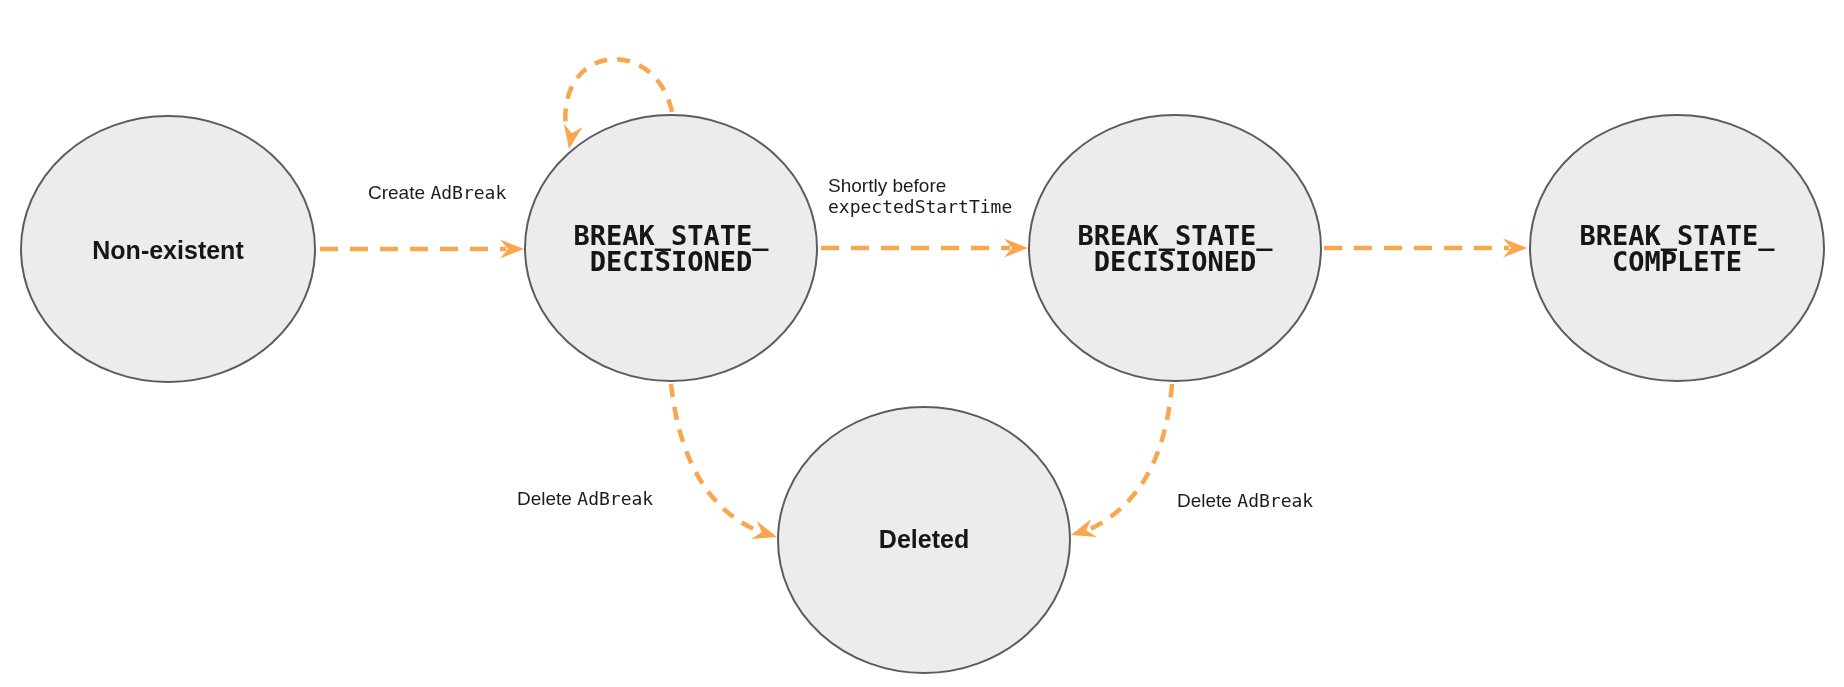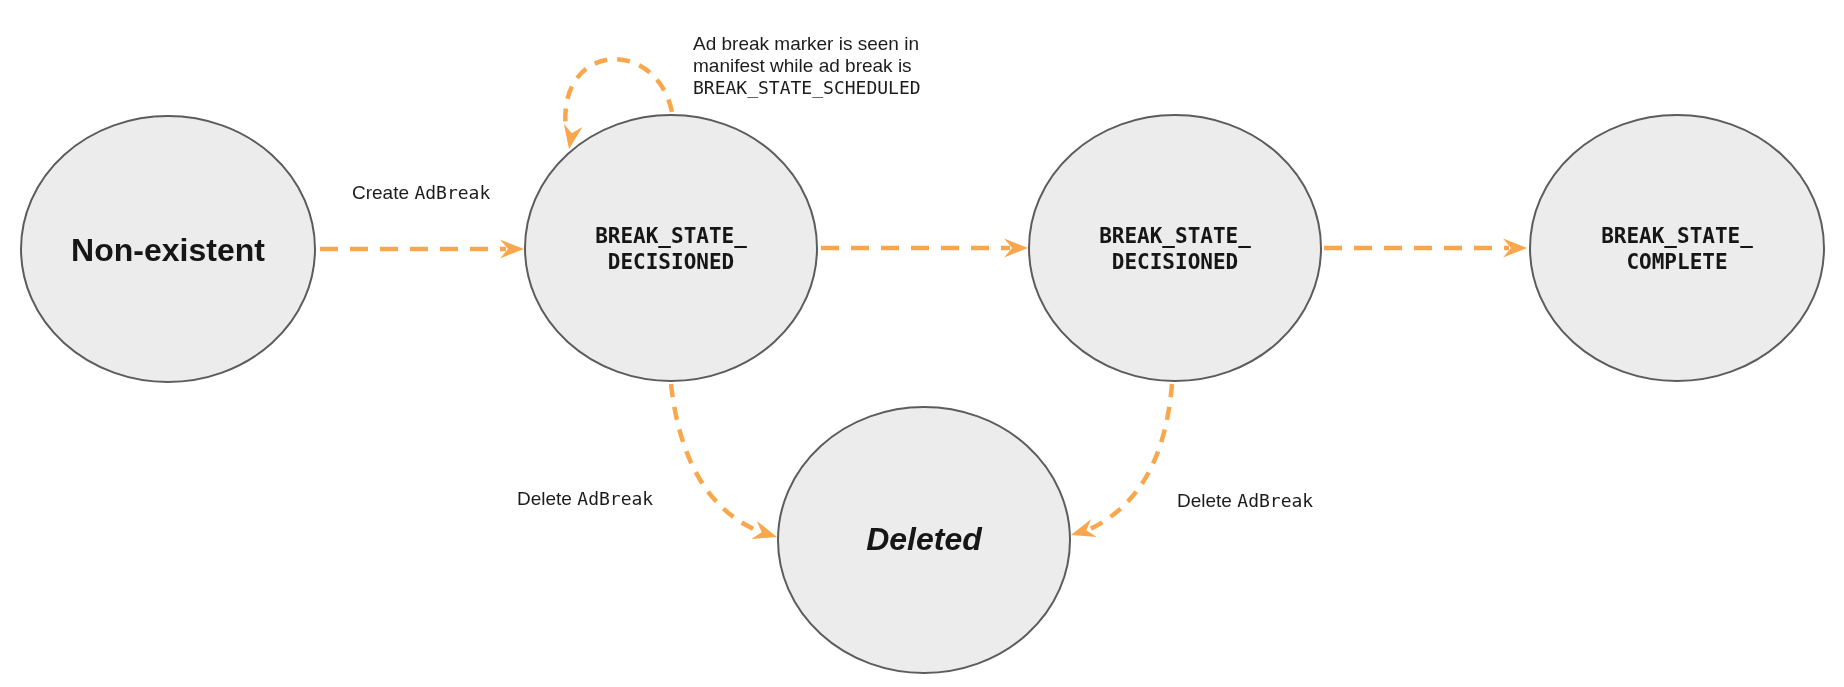--- a/index.html
+++ b/index.html
@@ -11,29 +11,29 @@
     overflow: hidden;
     font-family: "Liberation Sans", sans-serif;
     color: #1c1c1c;
   }
   .canvas svg { position: absolute; left: 0; top: 0; }
 
   .node-label {
     position: absolute;
     transform: translate(-50%, -50%);
     font-weight: 700;
-    font-size: 32px;
+    font-size: 25px;
     line-height: 28px;
     color: #161616;
     white-space: nowrap;
     text-align: center;
   }
   .node-label.codefont {
     font-family: "DejaVu Sans Mono", "Liberation Mono", monospace;
-    font-size: 21px;
+    font-size: 27px;
     line-height: 26px;
   }
 
   .edge-label {
     position: absolute;
     font-size: 19px;
     line-height: 21px;
     color: #1c1c1c;
     white-space: nowrap;
   }
@@ -89,32 +89,31 @@
   <div class="node-label codefont" style="left:1175px; top:249px;">
     <div>BREAK_STATE_</div>
     <div>DECISIONED</div>
   </div>
 
   <div class="node-label codefont" style="left:1677px; top:249px;">
     <div>BREAK_STATE_</div>
     <div>COMPLETE</div>
   </div>
 
-  <div class="node-label" style="left:924px; top:539px;font-style:italic;">Deleted</div>
+  <div class="node-label" style="left:924px; top:539px;">Deleted</div>
 
-  <div class="edge-label" style="left:352px; top:182px;">
+  <div class="edge-label" style="left:368px; top:182px;">
     <span>Create</span><span class="code sp">AdBreak</span>
   </div>
 
-  <div class="edge-label multiline lh22" style="left:693px; top:33px;">
-    <div>Ad break marker is seen in</div>
-    <div>manifest while ad break is</div>
-    <div class="code">BREAK_STATE_SCHEDULED</div>
+
+  <div class="edge-label multiline" style="left:828px; top:175px;">
+    <div>Shortly before</div>
+    <div class="code">expectedStartTime</div>
   </div>
-
 
 
   <div class="edge-label" style="left:517px; top:488px;">
     <span>Delete</span><span class="code sp">AdBreak</span>
   </div>
 
   <div class="edge-label" style="left:1177px; top:490px;">
     <span>Delete</span><span class="code sp">AdBreak</span>
   </div>
 

